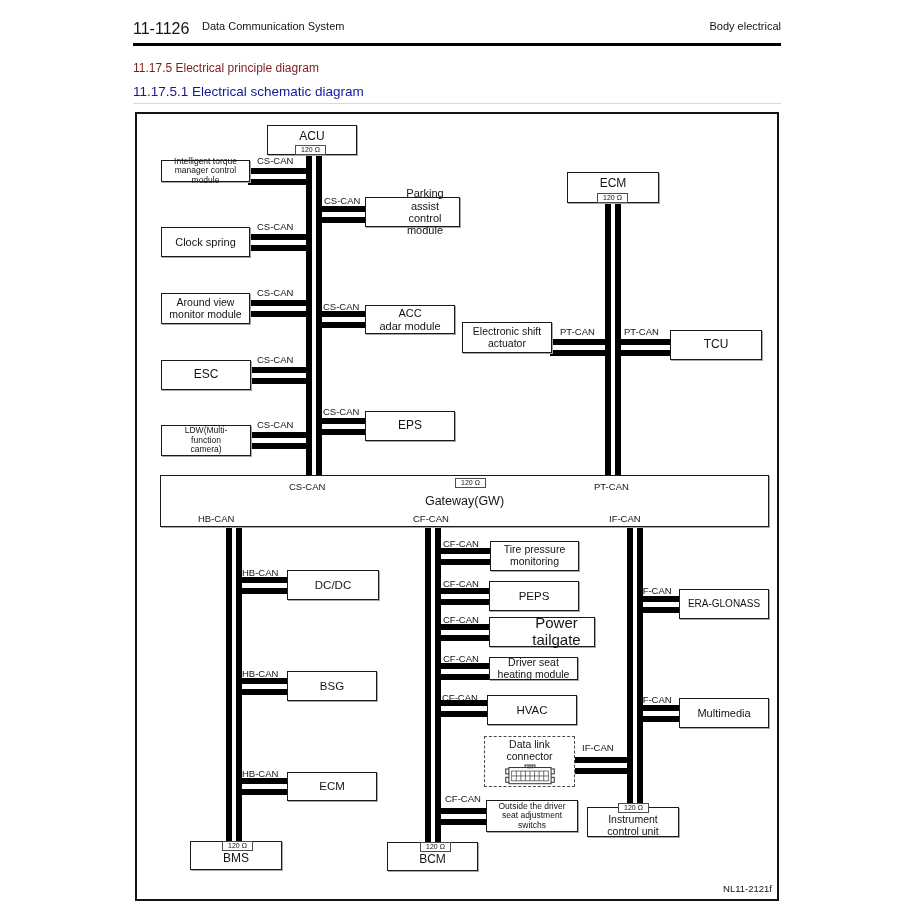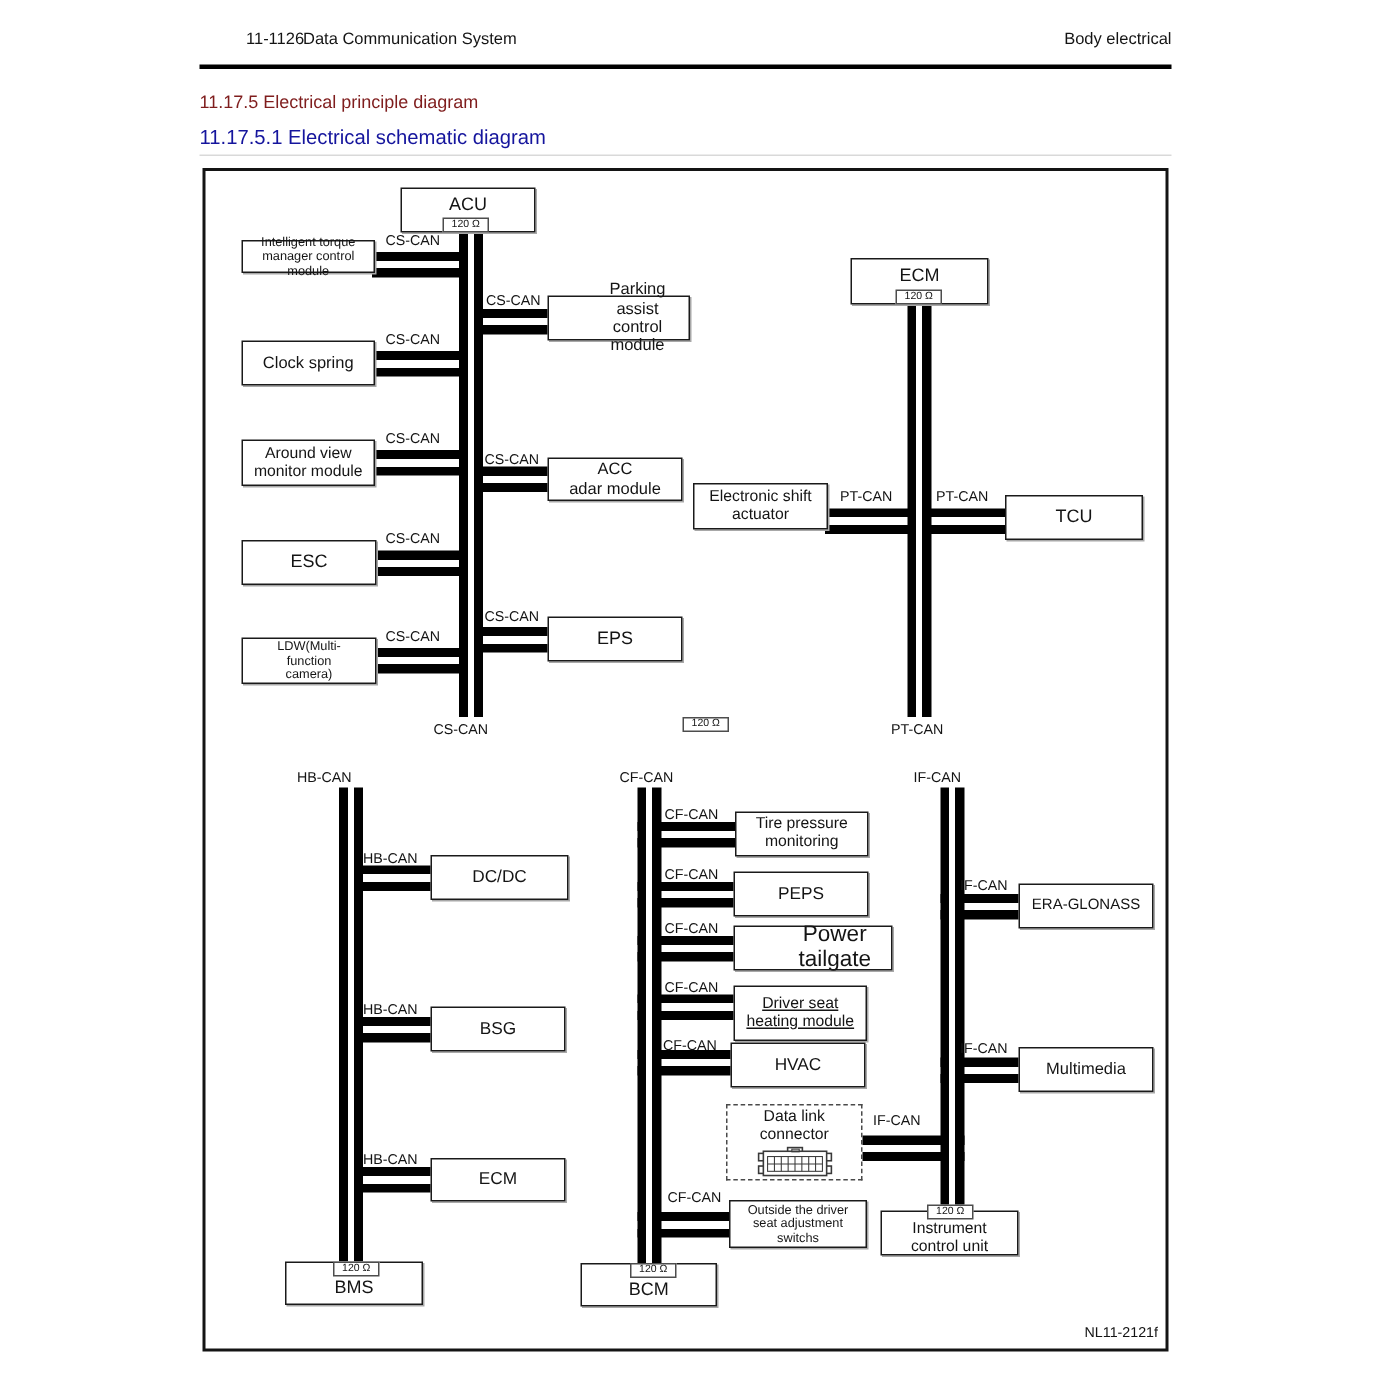--- a/index.html
+++ b/index.html
@@ -2,21 +2,21 @@
 <html><head>
 <meta charset="utf-8">
 <style>
   html,body{margin:0;padding:0;}
   body{
     width:920px;height:920px;background:#fff;position:relative;overflow:hidden;
     font-family:"Liberation Sans","DejaVu Sans",sans-serif;color:#141414;
   }
   .abs{position:absolute;}
   
-  .hdr-num{left:133px;top:20px;font-size:11px;margin-left:31px;}
+  .hdr-num{left:133px;top:20px;font-size:16px;}
   .hdr-title{left:202px;top:20px;font-size:11px;}
   .hdr-right{top:20px;right:139px;font-size:11px;}
   .hdr-rule{left:133px;top:43px;width:648px;height:3px;background:#000;}
   .h1{left:133px;top:61px;font-size:12px;color:#7f1d1d;}
   .h2{left:133px;top:84px;font-size:13.5px;color:#15159d;}
   .sub-rule{left:133px;top:103px;width:648px;height:1px;background:#d9d9d9;}
   
   .frame{left:135px;top:112px;width:644px;height:789px;border:2px solid #141414;
          box-sizing:border-box;background:#fff;}
   .figcode{position:absolute;right:5px;bottom:5px;font-size:9.5px;}
@@ -109,20 +109,23 @@
     <div class="node" style="left: 228px; top: 297px; width: 90px; height: 30px; font-size: 12px;">
       <div>EPS</div>
     </div>
     <div class="node" style="left: 325px; top: 208px; width: 90px; height: 31px; font-size: 10.5px;">
       <div>Electronic shift</div>
       <div>actuator</div>
     </div>
     <div class="node" style="left: 533px; top: 216px; width: 92px; height: 30px; font-size: 12px;">
       <div>TCU</div>
     </div>
+    <div class="node" style="left: 23px; top: 361px; width: 609px; height: 52px; font-size: 12.5px;">
+      <div>Gateway(GW)</div>
+    </div>
     <div class="node" style="left: 150px; top: 456px; width: 92px; height: 30px; font-size: 11.5px;">
       <div>DC/DC</div>
     </div>
     <div class="node" style="left: 150px; top: 557px; width: 90px; height: 30px; font-size: 11.5px;">
       <div>BSG</div>
     </div>
     <div class="node" style="left: 150px; top: 658px; width: 90px; height: 29px; font-size: 11.5px;">
       <div>ECM</div>
     </div>
     <div class="node" style="left: 53px; top: 727px; width: 92px; height: 29px; font-size: 12px; padding-top: 7px;">
@@ -131,21 +134,21 @@
     <div class="node" style="left: 353px; top: 427px; width: 89px; height: 30px; font-size: 10.5px;">
       <div>Tire pressure</div>
       <div>monitoring</div>
     </div>
     <div class="node" style="left: 352px; top: 467px; width: 90px; height: 30px; font-size: 11.5px;">
       <div>PEPS</div>
     </div>
     <div class="node" style="left: 352px; top: 503px; width: 106px; height: 30px; font-size: 15px; padding-left: 29px;">
       <div>Power tailgate</div>
     </div>
-    <div class="node" style="left: 352px; top: 543px; width: 89px; height: 37px; font-size: 10.5px; text-decoration: underline;">
+    <div class="node" style="left: 352px; top: 543px; width: 89px; height: 23px; font-size: 10.5px;">
       <div>Driver seat</div>
       <div>heating module</div>
     </div>
     <div class="node" style="left: 350px; top: 581px; width: 90px; height: 30px; font-size: 11.5px;">
       <div>HVAC</div>
     </div>
     <div class="node dashed" style="left: 347px; top: 622px; width: 91px; height: 51px; font-size: 10.5px;">
       <div>Data link</div>
       <div>connector</div>
       <svg width="72" height="32" viewBox="0 0 72 32" style="margin-top:1px">

